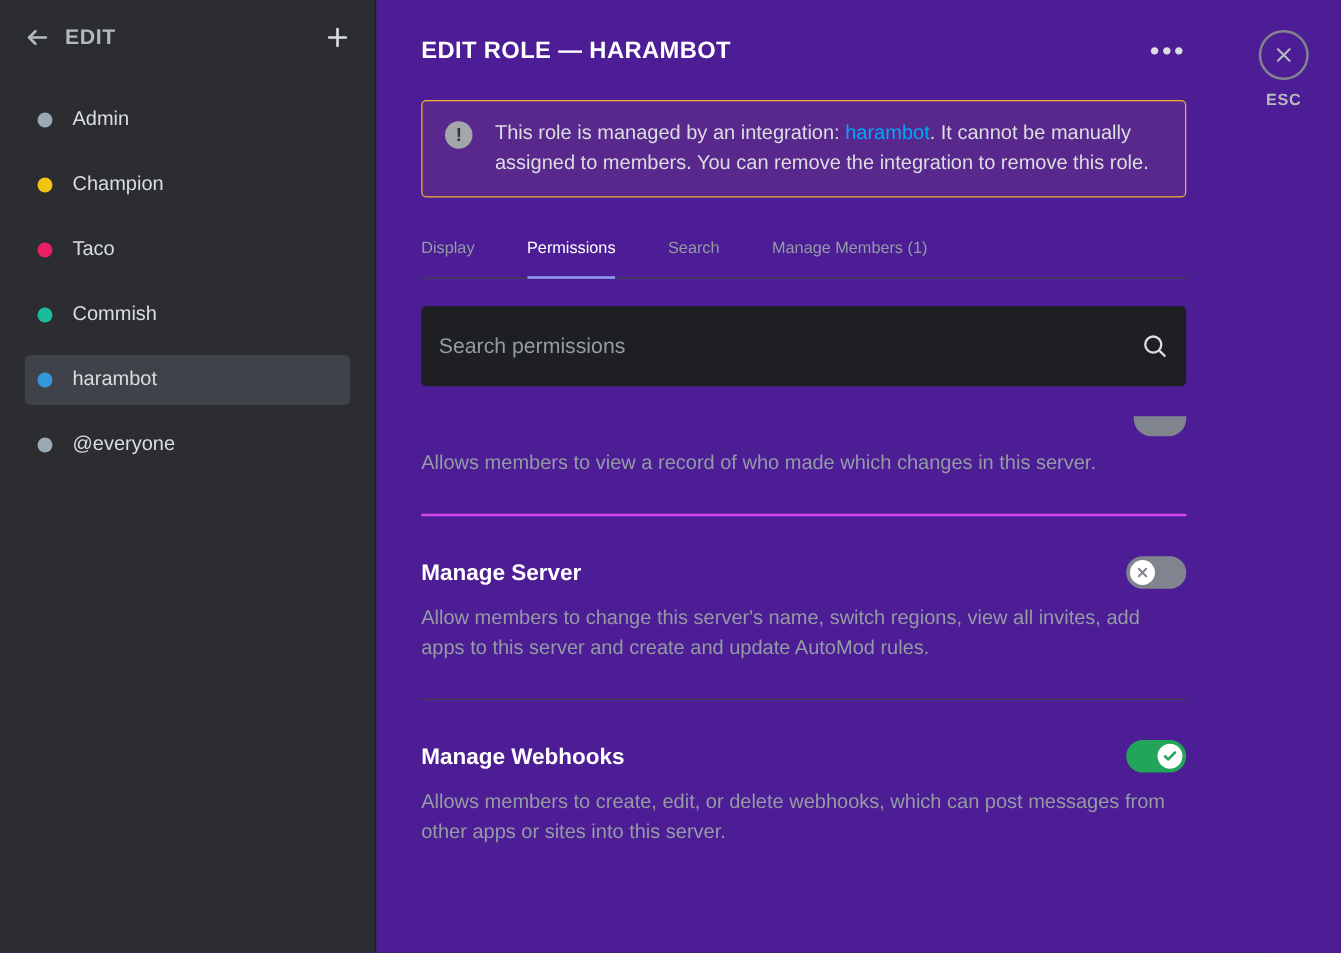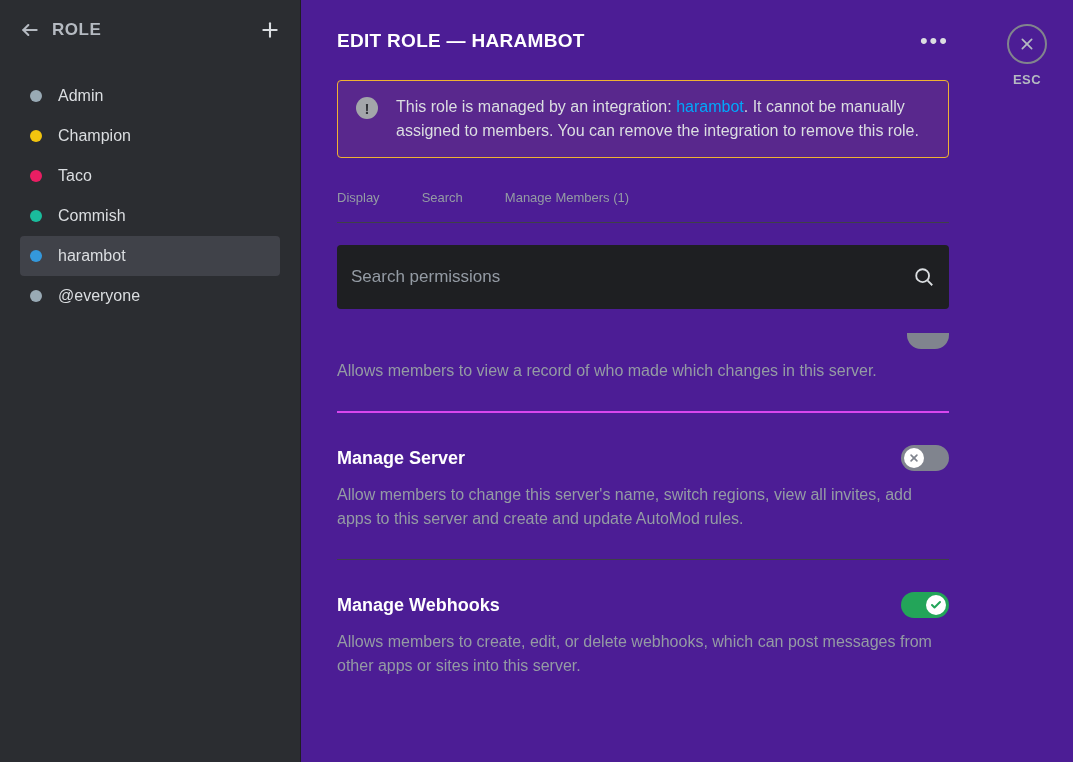--- a/index.html
+++ b/index.html
@@ -23,21 +23,21 @@
   display: flex;
   align-items: center;
   justify-content: space-between;
   padding: 0 8px 18px 8px;
 }
 .back-group { display: flex; align-items: center; gap: 12px; cursor: pointer; }
 .back-arrow { width: 20px; height: 20px; color: #b5bac1; }
 .back-label { font-size: 17px; font-weight: 600; color: #b5bac1; letter-spacing: 0.5px; }
 .plus-icon { width: 20px; height: 20px; color: #dbdee1; cursor: pointer; }
 
-.role-list { display: flex; flex-direction: column; gap: 0; margin-top: 18px; padding: 0 8px; }
+.role-list { display: flex; flex-direction: column; gap: 12px; margin-top: 18px; padding: 0 8px; }
 .role-item {
   display: flex; align-items: center; gap: 16px;
   padding: 11px 10px; border-radius: 4px;
   font-size: 16px; color: #dbdee1; cursor: pointer;
 }
 .role-item.active { background: #404249; }
 .role-dot { width: 12px; height: 12px; border-radius: 50%; flex-shrink: 0; }
 
 .main {
   flex: 1;
@@ -152,21 +152,21 @@
 </head>
 <body>
 
 <div class="sidebar">
   <div class="sidebar-header">
     <div class="back-group">
       <svg class="back-arrow" viewBox="0 0 24 24" fill="none" stroke="currentColor" stroke-width="2.5" stroke-linecap="round" stroke-linejoin="round">
           <line x1="20" y1="12" x2="4" y2="12"></line>
           <polyline points="10 18 4 12 10 6"></polyline>
         </svg>
-      <span class="back-label">ROLE</span>
+      <span class="back-label">EDIT</span>
     </div>
     <svg class="plus-icon" viewBox="0 0 24 24" fill="none" stroke="currentColor" stroke-width="2.5" stroke-linecap="round">
         <line x1="12" y1="4" x2="12" y2="20"></line>
         <line x1="4" y1="12" x2="20" y2="12"></line>
       </svg>
   </div>
   <div class="role-list" id="role-list">
       <div class="role-item">
         <span class="role-dot" style="background: rgb(153, 170, 181);"></span>
         <span>Admin</span>
@@ -203,20 +203,21 @@
 
     <div class="warning-banner">
       <div class="warning-icon">!</div>
       <div class="warning-text">
         <span>This role is managed by an integration: </span><span class="warning-link">harambot</span><span>. It cannot be manually assigned to members. You can remove the integration to remove this role.</span>
       </div>
     </div>
 
     <div class="tabs">
       <div class="tab">Display</div>
+      <div class="tab active">Permissions</div>
       <div class="tab">Search</div>
       <div class="tab">Manage Members (1)</div>
     </div>
 
     <div class="search-wrap">
       <input class="search-input" placeholder="Search permissions" style="">
       <svg class="search-icon" viewBox="0 0 24 24" fill="none" stroke="currentColor" stroke-width="2">
           <circle cx="10.5" cy="10.5" r="7"></circle>
           <line x1="21" y1="21" x2="16" y2="16"></line>
         </svg>

